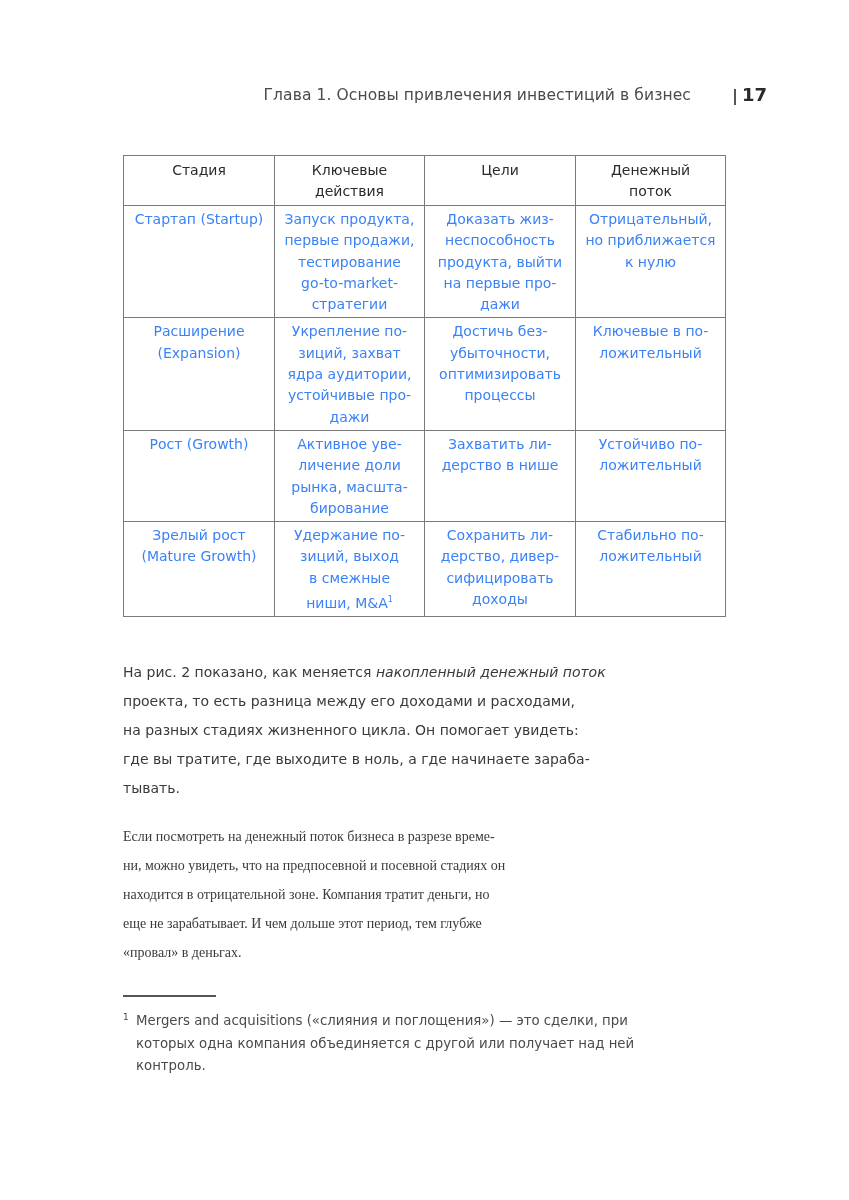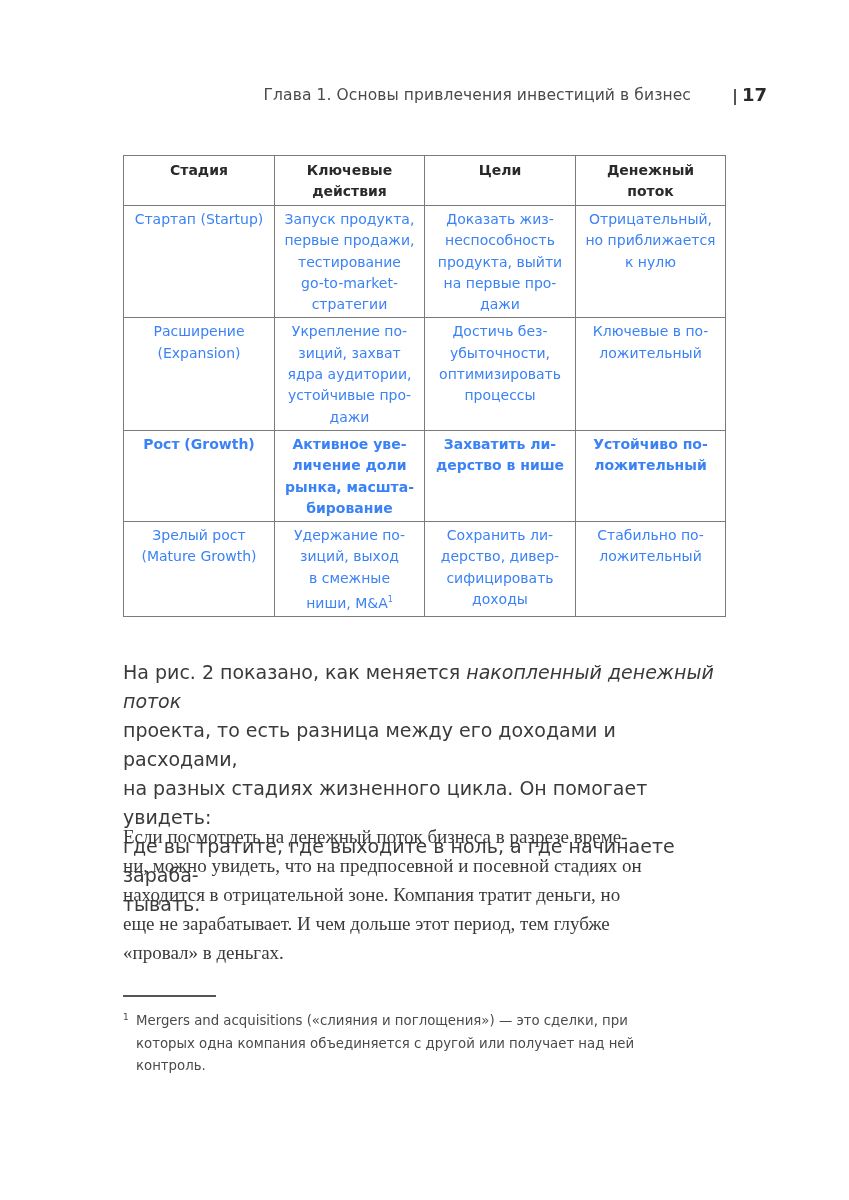--- a/index.html
+++ b/index.html
@@ -5,30 +5,30 @@
   html, body { margin: 0; padding: 0; background: #ffffff; }
   body { width: 849px; height: 1200px; position: relative; overflow: hidden;
          font-family: "DejaVu Sans", "Liberation Sans", sans-serif; color: #3a3a3a; }
   .running-head { position: absolute; top: 86px; left: 0; width: 849px; height: 24px; }
   .running-head .title { position: absolute; right: 158px; top: 0; font-size: 15.5px; color: #4a4a4a; letter-spacing: 0.1px; }
   .running-head .sep { position: absolute; left: 734px; top: 3px; width: 1.5px; height: 16px; background: #555; }
   .running-head .page-num { position: absolute; left: 742px; top: -2px; font-size: 18px; font-weight: bold; color: #2a2a2a; }
 
   table.stages { position: absolute; top: 155px; left: 123px; width: 602px; border-collapse: collapse; table-layout: fixed; }
   table.stages th, table.stages td { border: 1.5px solid #7a7a7a; vertical-align: top; }
-  table.stages th { font-weight: bold; font-size: 14px; line-height: 21px; color: #2a2a2a; text-align: center; padding: 4px 6px 3px 6px; height: 40px; }
+  table.stages th { font-weight: normal; font-size: 14px; line-height: 21px; color: #2a2a2a; text-align: center; padding: 4px 6px 3px 6px; height: 40px; }
   table.stages td { font-size: 14px; line-height: 21.3px; color: #3b82f6; padding: 3px 7px 2px 7px; text-align: center; }
   table.stages td span.cell { white-space: pre-line; display: block; }
   .row-1 td { height: 93px; }
   .row-2 td { height: 93px; }
-  .row-3 td { height: 71px; font-weight: bold; }
+  .row-3 td { height: 71px; }
   .row-4 td { height: 72px; }
   sup.fn { font-size: 8px; vertical-align: 6px; }
 
-  .para { position: absolute; left: 123px; width: 605px; font-size: 19px; line-height: 29px; color: #3a3a3a; white-space: pre-line; }
+  .para { position: absolute; left: 123px; width: 605px; font-size: 14px; line-height: 29px; color: #3a3a3a; white-space: pre-line; }
   .para-1 { top: 658px; }
   .para-2 { top: 822px; font-family: Liberation Serif, serif; }
   .para em { font-style: italic; }
 
   .footnote-rule { position: absolute; top: 995px; left: 123px; width: 93px; height: 1.5px; background: #555; }
   .footnote { position: absolute; top: 1010px; left: 123px; width: 605px; font-size: 13.3px; line-height: 22.5px; color: #4a4a4a; }
   .footnote .fn-mark { position: absolute; left: 0; top: -4px; font-size: 9px; }
   .footnote .fn-text { display: block; margin-left: 13px; white-space: pre-line; }
 </style>
 </head>

